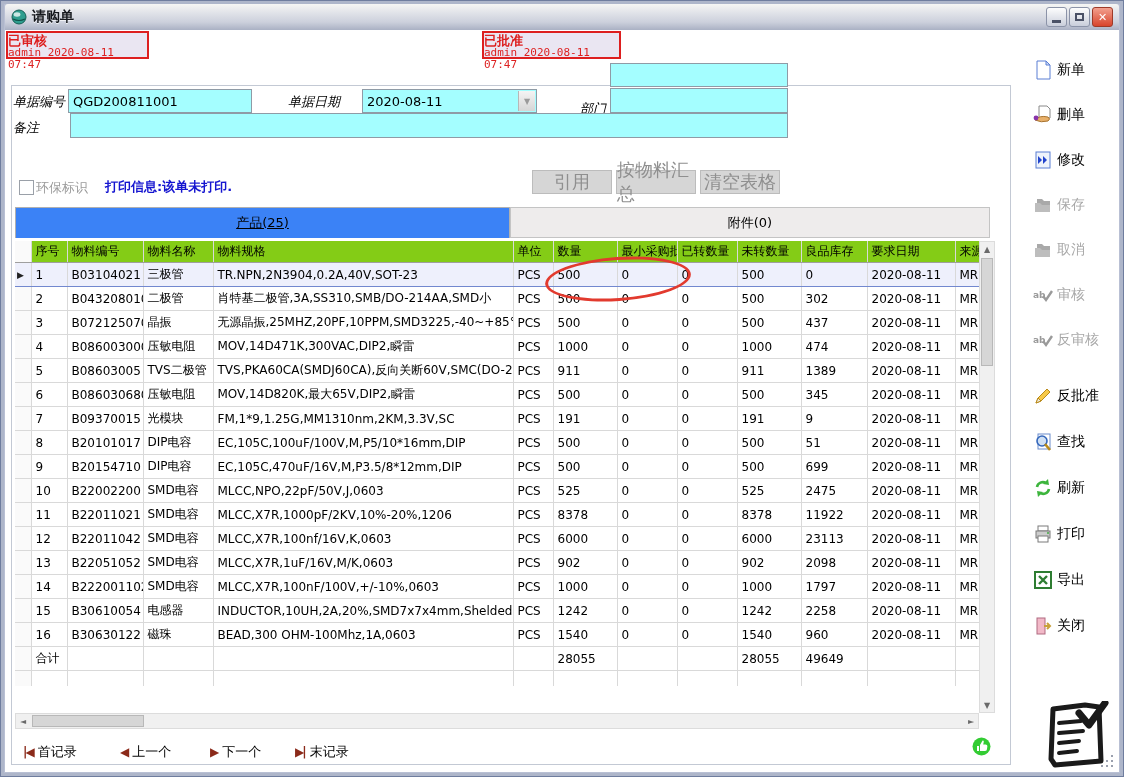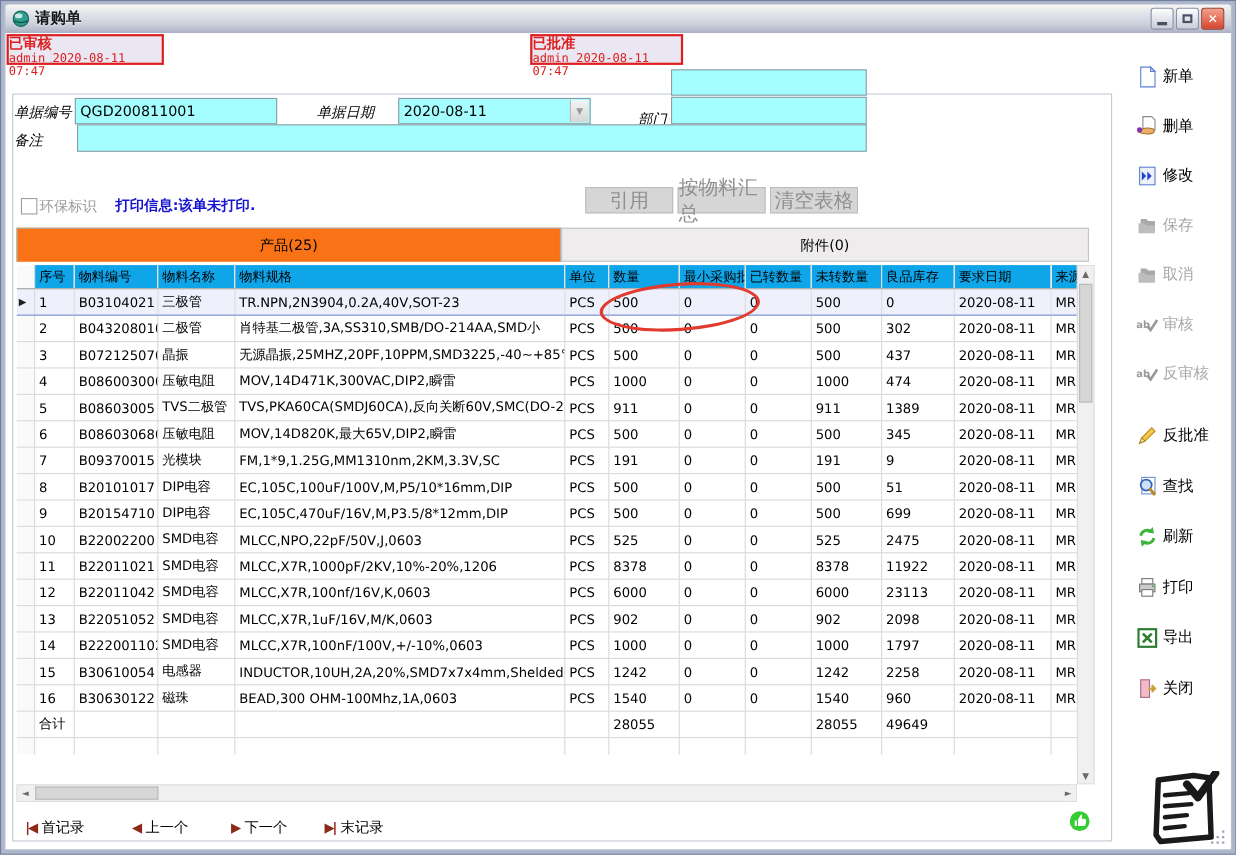--- a/index.html
+++ b/index.html
@@ -32,30 +32,30 @@
     border-left:1px solid #b7b7b7;display:flex;align-items:center;justify-content:center;font-size:8px;color:#9a9a9a;}
   
   .checkbox{position:absolute;width:13px;height:13px;border:1px solid #9aa0a8;background:#fff;z-index:5;}
   .gray-label{position:absolute;font-size:13px;color:#9a9a9a;z-index:5;}
   .info-blue{position:absolute;font-size:13px;font-weight:bold;color:#1515d0;z-index:5;}
   .gbtn{position:absolute;width:80px;height:24px;background:#d6d6d6;border:1px solid #bcbcbc;color:#8f8f8f;
     font-size:18px;display:flex;align-items:center;justify-content:center;box-sizing:border-box;z-index:5;}
   
   .tab{position:absolute;top:206px;height:31px;box-sizing:border-box;display:flex;align-items:center;justify-content:center;
     font-size:13px;color:#000;z-index:5;}
-  .tab.active{background:#f97316;border:1px solid #b0b0b0;border-bottom:none;}
+  .tab.active{background:#3b82f6;border:1px solid #b0b0b0;border-bottom:none;text-decoration:underline;}
   .tab.inactive{background:#eeecec;border:1px solid #c4c4c4;}
   
   .grid-wrap{position:absolute;left:10px;top:240px;width:964px;height:472px;overflow:hidden;background:#fff;z-index:5;}
   table.grid{border-collapse:collapse;table-layout:fixed;width:964px;font-size:12px;}
   .grid col.w0{width:16px}.grid col.w1{width:36px}.grid col.w2{width:76px}.grid col.w3{width:70px}
   .grid col.w4{width:300px}.grid col.w5{width:40px}.grid col.w6{width:64px}.grid col.w7{width:60px}
   .grid col.w8{width:60px}.grid col.w9{width:64px}.grid col.w10{width:66px}.grid col.w11{width:88px}.grid col.w12{width:24px}
   .grid th{height:21px;font-weight:normal;text-align:left;padding:0 0 0 4px;border-bottom:1px solid #9f9f9f;
-    border-right:1px solid #d9d9d9;white-space:nowrap;overflow:hidden;background:#0ea5e9;}
+    border-right:1px solid #d9d9d9;white-space:nowrap;overflow:hidden;background:#84cc16;}
   .grid td{height:23px;padding:0 0 0 4px;border-bottom:1px solid #d9d9d9;border-right:1px solid #d9d9d9;
     white-space:nowrap;overflow:hidden;background:#fff;}
   .grid td:first-child,.grid th:first-child{background:#fafafa;padding-left:2px;font-size:9px;color:#222;}
   .grid tr.selected td{background:#eef0fc;border-top:1px solid #7288cf;border-bottom:1px solid #7288cf;}
   .grid tr.filler td{height:15px;border-bottom:none;}
   
   .red-ellipse{position:absolute;left:540px;top:256px;width:140px;height:38px;border:3px solid #e23a2e;
     border-radius:50%;transform:rotate(-4deg);z-index:20;pointer-events:none;}
   
   .vscroll{position:absolute;left:974px;top:240px;width:16px;height:472px;background:#f0f0f0;border:1px solid #dcdcdc;box-sizing:border-box;z-index:6;}

